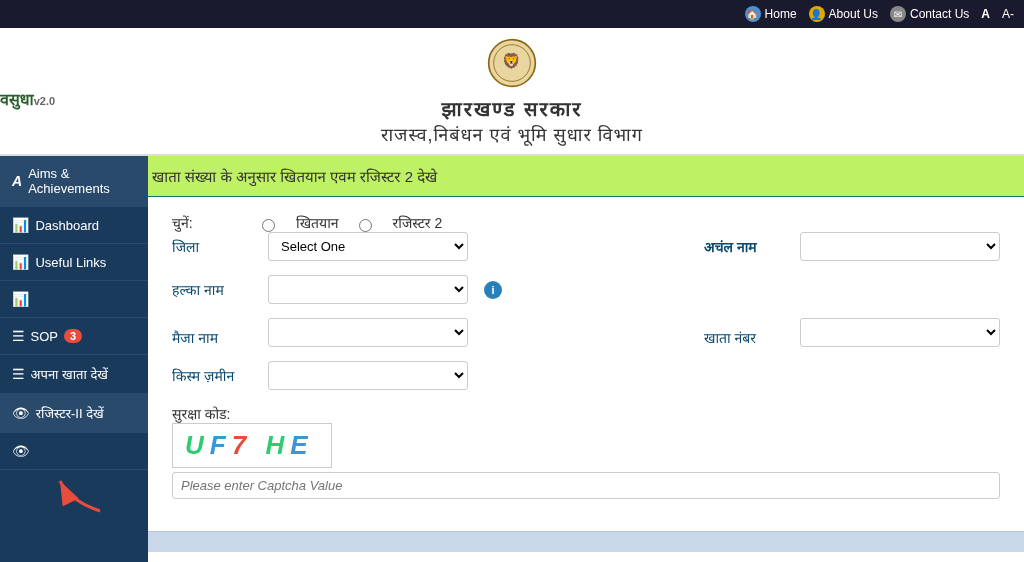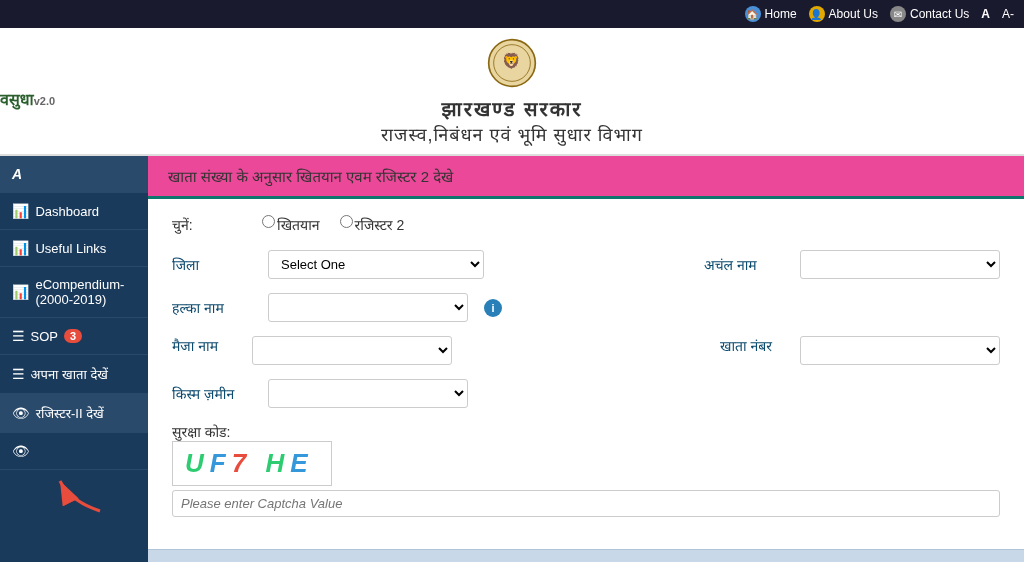--- a/index.html
+++ b/index.html
@@ -113,55 +113,54 @@
 
     
     .content {
       flex: 1;
       background: white;
       overflow-y: auto;
       padding: 0;
     }
 
     .page-header-bar {
-      background: #ec4899;
-      padding: 10px 20px;
+      background: #bef264;
+      padding: 10px 4px;
       font-size: 15px;
       color: #333;
       font-weight: 500;
-      border-bottom: 3px solid #0f766e;
+      border-bottom: 1px solid #0f766e;
     }
 
     .form-area {
       padding: 16px 24px;
     }
 
     .form-row {
       display: flex;
       align-items: center;
-      margin-bottom: 16px;
       gap: 10px;
     }
 
     .form-label {
       font-size: 14px;
       color: #333;
       min-width: 80px;
     }
 
     .radio-group {
       display: flex;
       gap: 20px;
       align-items: center;
     }
 
     .radio-option {
       display: flex;
-      align-items: flex-start;
-      gap: 2px;
+      align-items: flex-end;
+      gap: 21px;
       cursor: pointer;
       font-size: 14px;
       color: #333;
     }
 
     .field-label {
       font-size: 14px;
       color: #0c4a6e;
     }
 
@@ -286,32 +285,32 @@
     </svg>
     <div class="header-title-hi">झारखण्ड सरकार</div>
     <div class="header-subtitle-hi">राजस्व,निबंधन एवं भूमि सुधार विभाग</div>
   </div>
 
   <div class="main-layout">
 
     <div class="sidebar sidebar-wrapper">
       <div class="sidebar-item sidebar-item-aims">
         <span class="icon" style="font-weight:bold;font-style:italic;">A</span>
+        <span>Aims &amp; Achievements</span>
       </div>
       <div class="sidebar-item">
         <span class="icon">📊</span>
         <span>Dashboard</span>
       </div>
       <div class="sidebar-item">
         <span class="icon">📊</span>
         <span>Useful Links</span>
       </div>
       <div class="sidebar-item">
         <span class="icon">📊</span>
-        <span>eCompendium-(2000-2019)</span>
       </div>
       <div class="sidebar-item">
         <span class="icon">☰</span>
         <span>SOP</span>
         <span class="badge">3</span>
       </div>
       <div class="sidebar-item">
         <span class="icon">☰</span>
         <span>अपना खाता देखें</span>
       </div>
@@ -352,39 +351,39 @@
             </label>
             <label class="radio-option">
               <input type="radio" name="record_type" value="register2" style="">
               <span>रजिस्टर 2</span>
             </label>
           </div>
         </div>
 
         <div style="display:flex; align-items:center; gap:16px; margin-bottom:14px;">
           <span class="field-label" style="min-width:80px;">जिला</span>
-          <select style="width:216px;">
+          <select style="width:200px;">
             <option>Select One</option>
           </select>
           <span style="flex:1;"></span>
-          <span class="field-label" style="min-width:80px;">अचंल नाम</span>
+          <span class="field-label" style="min-width:80px;font-weight:bold;">अचंल नाम</span>
           <select style="width:200px;">
             <option></option>
           </select>
         </div>
 
         <div style="display:flex; align-items:center; gap:16px; margin-bottom:14px;">
           <span class="field-label" style="min-width:80px;">हल्का नाम</span>
           <select style="width:200px;">
             <option></option>
           </select>
           <div class="info-icon">i</div>
         </div>
 
-        <div style="display:flex; align-items:flex-start; margin-bottom:14px;">
+        <div style="display:flex; align-items:flex-end; gap:16px; margin-bottom:14px;">
           <span class="field-label" style="min-width:80px;">मैजा नाम</span>
           <select style="width:200px;">
             <option></option>
           </select>
           <span style="flex:1;"></span>
           <span class="field-label" style="min-width:80px;">खाता नंबर</span>
           <select style="width:200px;">
             <option></option>
           </select>
         </div>

